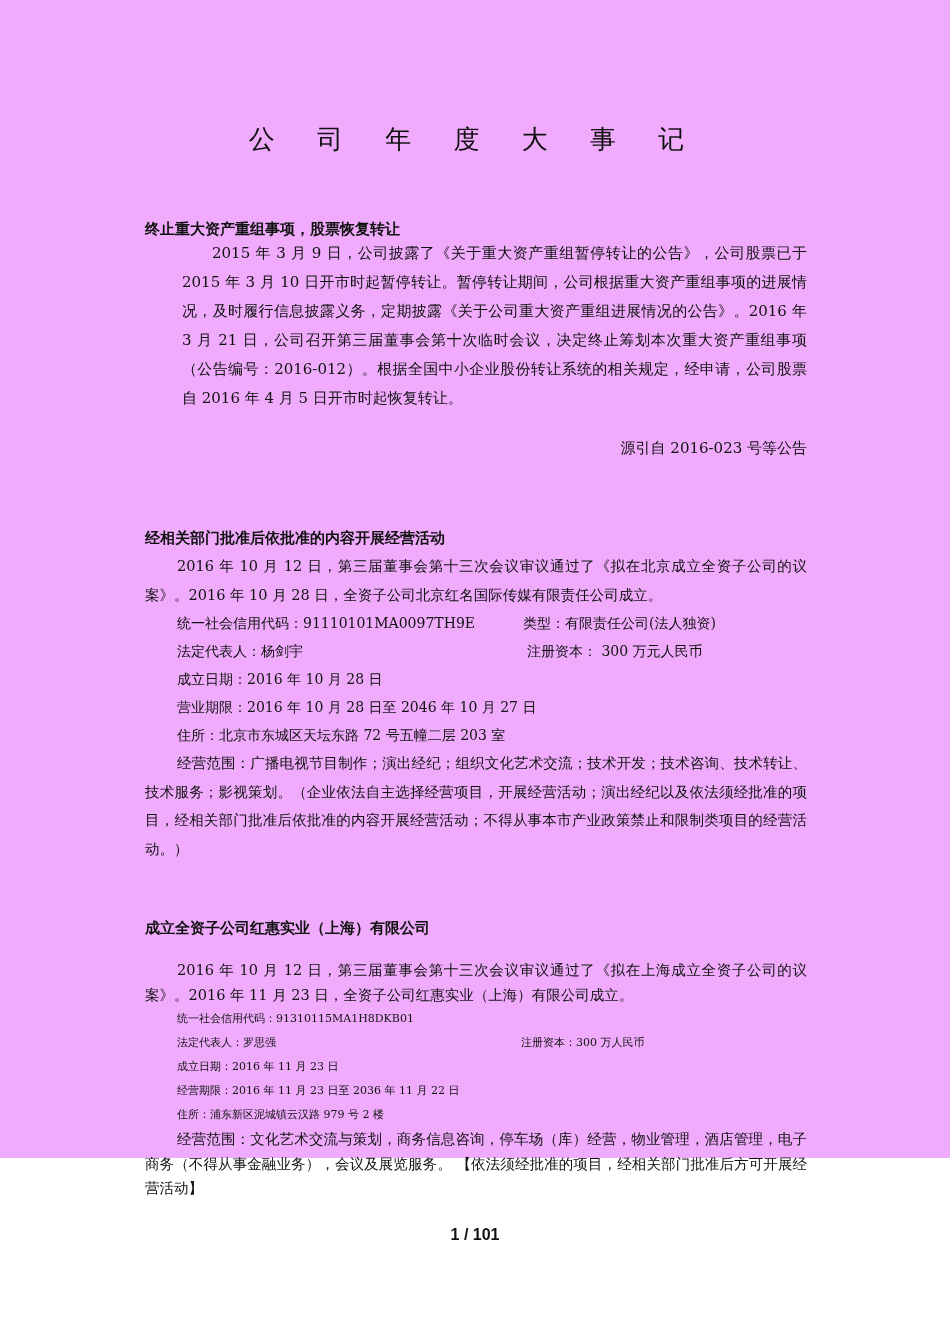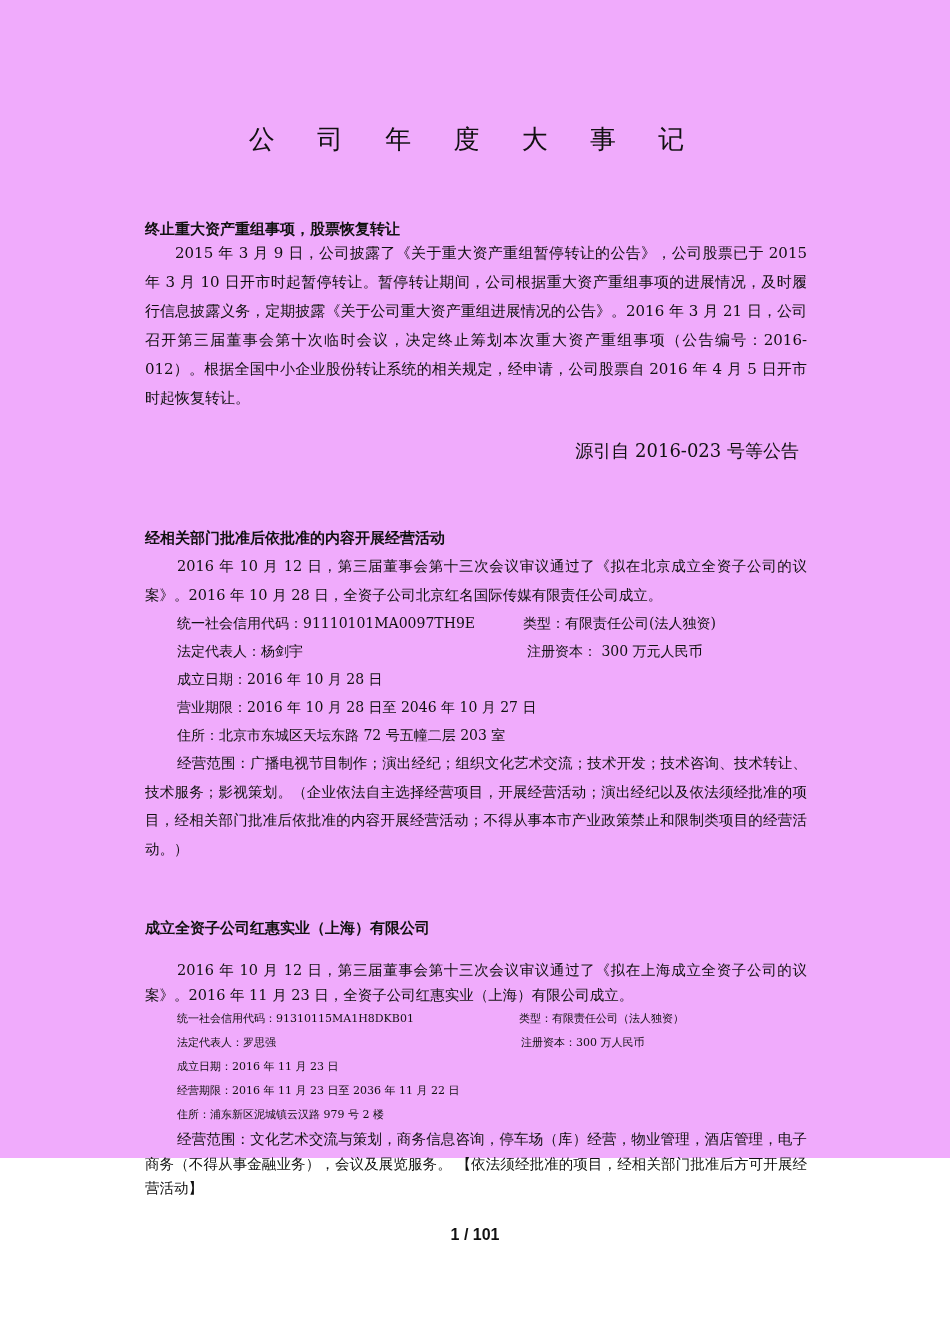--- a/index.html
+++ b/index.html
@@ -6,40 +6,40 @@
   body { width:950px; height:1344px; position:relative; overflow:hidden;
          font-family: "DejaVu Serif", "Liberation Serif", serif; color:#111; }
   .page { position:absolute; left:0; top:0; width:950px; height:1158px; background:#f0abfc;padding-left:48px; }
   .title { position:absolute; left:0; width:950px; top:122px; text-align:center;
            font-family:"DejaVu Sans", "Liberation Sans", sans-serif; font-size:26px;
            letter-spacing:17px; font-weight:normal; }
   .block { position:absolute; left:145px; width:662px; }
   .h { font-family:"DejaVu Sans", "Liberation Sans", sans-serif; font-weight:bold;
        font-size:15px; line-height:20px; margin:0; }
   .p { font-size:15px; line-height:29px; margin:0; text-align:justify; text-indent:30px; }
-  .src { font-size:18px; text-align:right; margin:8px; }
+  .src { font-size:15px; text-align:right; margin:0; }
   .kv { font-size:14px; line-height:28px; padding-left:32px; white-space:nowrap; position:relative; }
   .kv .right { position:absolute; }
   .p2 { font-size:14.5px; line-height:28.5px; margin:0; text-align:justify; text-indent:32px; }
   .kv2 { font-size:11px; line-height:24px; padding-left:32px; white-space:nowrap; position:relative; }
   .kv2 .right { position:absolute; }
   .p3 { font-size:14.5px; line-height:24.5px; margin:0; text-align:justify; text-indent:32px; }
   .footer { position:absolute; top:1226px; left:0; width:950px; text-align:center;
             font-family:"Liberation Sans", "DejaVu Sans", sans-serif; font-weight:bold; font-size:16px; }
 </style>
 </head>
 <body>
 
 <div class="page">
 
   <div class="title">公 司 年 度 大 事 记</div>
 
   <div class="block" style="top:219px;">
     <div class="h">终止重大资产重组事项，股票恢复转让</div>
-    <p class="p" style="margin-top:0;">2015 年 3 月 9 日，公司披露了《关于重大资产重组暂停转让的公告》，公司股票已于 2015 年 3 月 10 日开市时起暂停转让。暂停转让期间，公司根据重大资产重组事项的进展情况，及时履行信息披露义务，定期披露《关于公司重大资产重组进展情况的公告》。2016 年 3 月 21 日，公司召开第三届董事会第十次临时会议，决定终止筹划本次重大资产重组事项（公告编号：2016-012）。根据全国中小企业股份转让系统的相关规定，经申请，公司股票自 2016 年 4 月 5 日开市时起恢复转让。</p>
+    <p class="p" style="margin-top:0;margin-left:37px;">2015 年 3 月 9 日，公司披露了《关于重大资产重组暂停转让的公告》，公司股票已于 2015 年 3 月 10 日开市时起暂停转让。暂停转让期间，公司根据重大资产重组事项的进展情况，及时履行信息披露义务，定期披露《关于公司重大资产重组进展情况的公告》。2016 年 3 月 21 日，公司召开第三届董事会第十次临时会议，决定终止筹划本次重大资产重组事项（公告编号：2016-012）。根据全国中小企业股份转让系统的相关规定，经申请，公司股票自 2016 年 4 月 5 日开市时起恢复转让。</p>
     <p class="src" style="margin-top:26px;">源引自 2016-023 号等公告</p>
   </div>
 
   <div class="block" style="top:528px;">
     <div class="h">经相关部门批准后依批准的内容开展经营活动</div>
     <p class="p2" style="margin-top:4px;">2016 年 10 月 12 日，第三届董事会第十三次会议审议通过了《拟在北京成立全资子公司的议案》。2016 年 10 月 28 日，全资子公司北京红名国际传媒有限责任公司成立。</p>
     <div class="kv">
       <span>统一社会信用代码：91110101MA0097TH9E</span>
       <span class="right" style="left:378px;">类型：有限责任公司(法人独资)</span>
     </div>
@@ -51,21 +51,20 @@
     <div class="kv">营业期限：2016 年 10 月 28 日至 2046 年 10 月 27 日</div>
     <div class="kv">住所：北京市东城区天坛东路 72 号五幢二层 203 室</div>
     <p class="p2">经营范围：广播电视节目制作；演出经纪；组织文化艺术交流；技术开发；技术咨询、技术转让、技术服务；影视策划。（企业依法自主选择经营项目，开展经营活动；演出经纪以及依法须经批准的项目，经相关部门批准后依批准的内容开展经营活动；不得从事本市产业政策禁止和限制类项目的经营活动。）</p>
   </div>
 
   <div class="block" style="top:918px;">
     <div class="h">成立全资子公司红惠实业（上海）有限公司</div>
     <p class="p3" style="margin-top:20px;">2016 年 10 月 12 日，第三届董事会第十三次会议审议通过了《拟在上海成立全资子公司的议案》。2016 年 11 月 23 日，全资子公司红惠实业（上海）有限公司成立。</p>
     <div class="kv2">
       <span>统一社会信用代码：91310115MA1H8DKB01</span>
-      <span class="right" style="left:374px;">类型：有限责任公司（法人独资）</span>
     </div>
     <div class="kv2">
       <span>法定代表人：罗思强</span>
       <span class="right" style="left:376px;">注册资本：300 万人民币</span>
     </div>
     <div class="kv2">成立日期：2016 年 11 月 23 日</div>
     <div class="kv2">经营期限：2016 年 11 月 23 日至 2036 年 11 月 22 日</div>
     <div class="kv2">住所：浦东新区泥城镇云汉路 979 号 2 楼</div>
     <p class="p3">经营范围：文化艺术交流与策划，商务信息咨询，停车场（库）经营，物业管理，酒店管理，电子商务（不得从事金融业务），会议及展览服务。 【依法须经批准的项目，经相关部门批准后方可开展经营活动】</p>
   </div>

